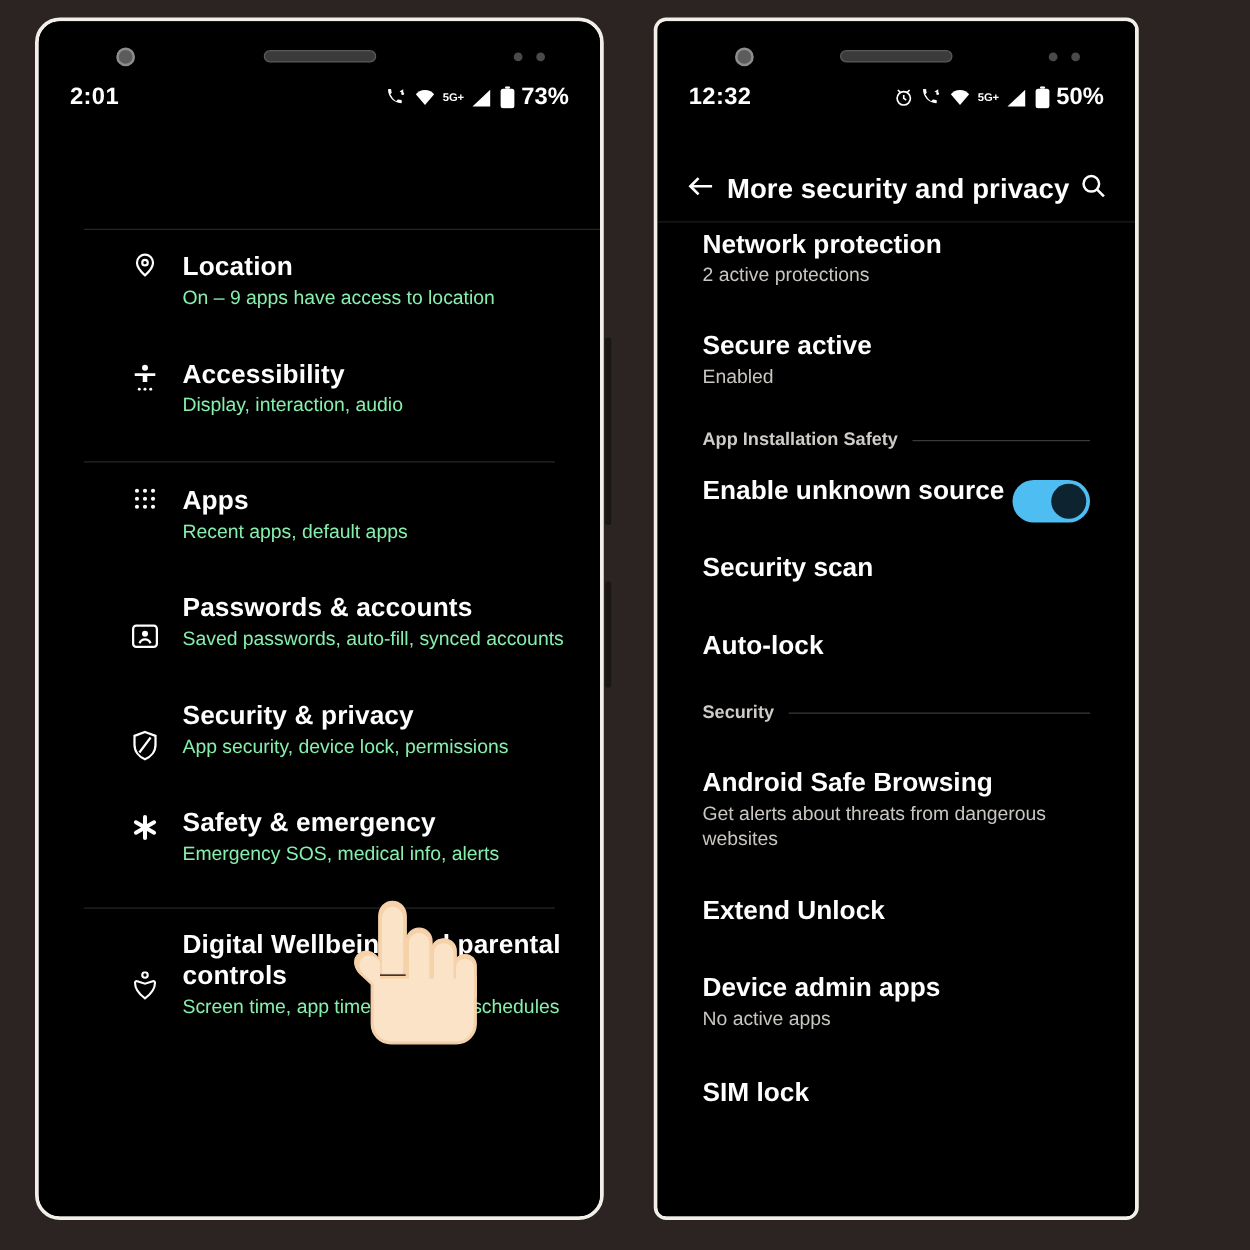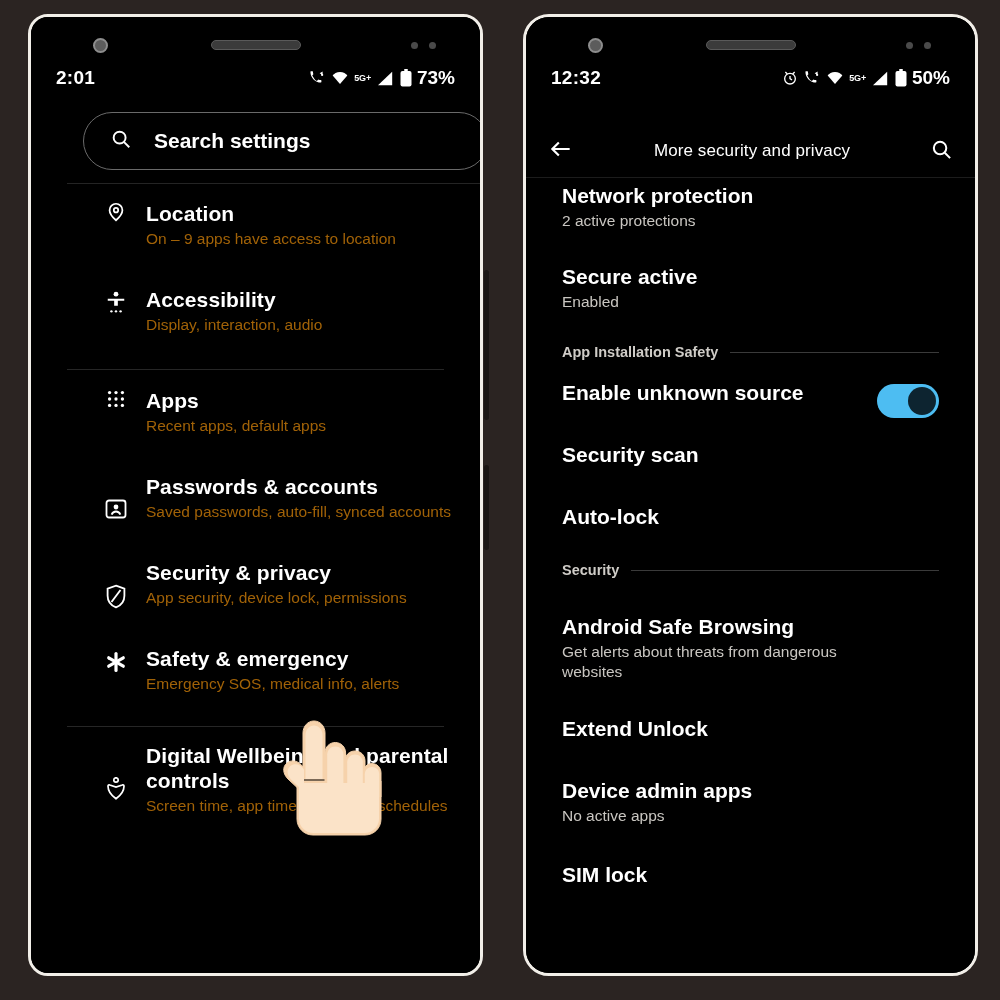--- a/index.html
+++ b/index.html
@@ -13,21 +13,21 @@
   .stage { position:absolute; inset:0; }
 
   
   .phone {
     position:absolute;
     background:#000;
     border:3px solid #f2efe9;
     overflow:hidden;
   }
   .phone.left  { left:28px;  top:14px;  width:455px; height:962px; border-radius:20px; }
-  .phone.right { left:523px; top:14px;  width:455px; height:962px; border-radius:26px; }
+  .phone.right { left:523px; top:14px;  width:388px; height:962px; border-radius:10px; }
 
   .screen { position:absolute; inset:0; background:#000; overflow:hidden; }
 
   
   .side-btn {
     position:absolute; width:5px; background:#1a1614; border-radius:3px;
   }
   .side-btn.vol { left:484px; top:270px; height:150px; }
   .side-btn.pwr { left:484px; top:465px; height:85px; }
 
@@ -74,30 +74,30 @@
     position:relative; display:flex; align-items:flex-start;
     padding:0 18px 0 70px; min-height:52px;
   }
   .row .ico {
     position:absolute; left:70px; width:30px;
     display:flex; align-items:center; justify-content:center;
     color:#fff;
   }
   .row .txt { margin-left:45px; }
   .row .ttl { color:#fff; font-size:21px; font-weight:600; line-height:25px; letter-spacing:.1px; }
-  .row .sub { color:#a16207; font-size:15.5px; font-weight:500; line-height:20px; margin-top:3px; }
+  .row .sub { color:#86efac; font-size:15.5px; font-weight:500; line-height:20px; margin-top:3px; }
   .divider { height:1px; background:#262626; margin:15px 36px; }
 
   
   .appbar {
     position:absolute; top:110px; left:0; width:100%; height:48px;
     display:flex; align-items:center; padding:0 22px; color:#fff;
   }
   .appbar .bar-title {
-    flex:1; text-align:center; font-size:17px; font-weight:normal; letter-spacing:.1px;
+    flex:1; text-align:center; font-size:22px; font-weight:bold; letter-spacing:.1px;
     margin:16px 6px;
   }
   .hr-appbar { position:absolute; left:0; top:160px; width:100%; height:1px; background:#1c1c1c; }
 
   
   .rlist { position:absolute; left:0; top:162px; width:100%; padding:0 36px 0 36px; }
   .ritem { position:relative; padding:10px 0 10px 0; }
   .ritem .rt { color:#fff; font-size:21px; font-weight:600; line-height:26px; }
   .ritem .rs { color:#c9c6c1; font-size:15.5px; font-weight:500; line-height:20px; margin-top:2px; }
   .sect { display:flex; align-items:center; gap:12px; margin:14px 0 10px; }
@@ -161,29 +161,20 @@
           <span>
             <svg width="12" height="18" viewBox="0 0 12 18" fill="#fff">
               <rect x="4" y="0" width="4" height="2" rx="1"></rect>
               <rect x="0.5" y="2" width="11" height="15.5" rx="2"></rect>
             </svg>
           </span>
           <span class="sb-batt">73%</span>
         </div>
       </div>
 
-      <div class="searchbar">
-        <span>
-          <svg width="22" height="22" viewBox="0 0 24 24" fill="none" stroke="#fff" stroke-width="2.1">
-            <circle cx="10.5" cy="10.5" r="6.5"></circle>
-              <line x1="15.4" y1="15.4" x2="21" y2="21"></line>
-          </svg>
-        </span>
-        <span class="ph">Search settings</span>
-      </div>
       <div class="hr-top"></div>
 
       <div class="list">
 
         <div class="row" style="margin-top:8px;">
           <span class="ico">
             <svg width="22" height="22" viewBox="0 0 24 24" fill="none" stroke="#fff" stroke-width="1.9">
               <path d="M12 21s7-6.2 7-11a7 7 0 10-14 0c0 4.8 7 11 7 11z"></path>
               <circle cx="12" cy="10" r="2.4"></circle>
             </svg>

